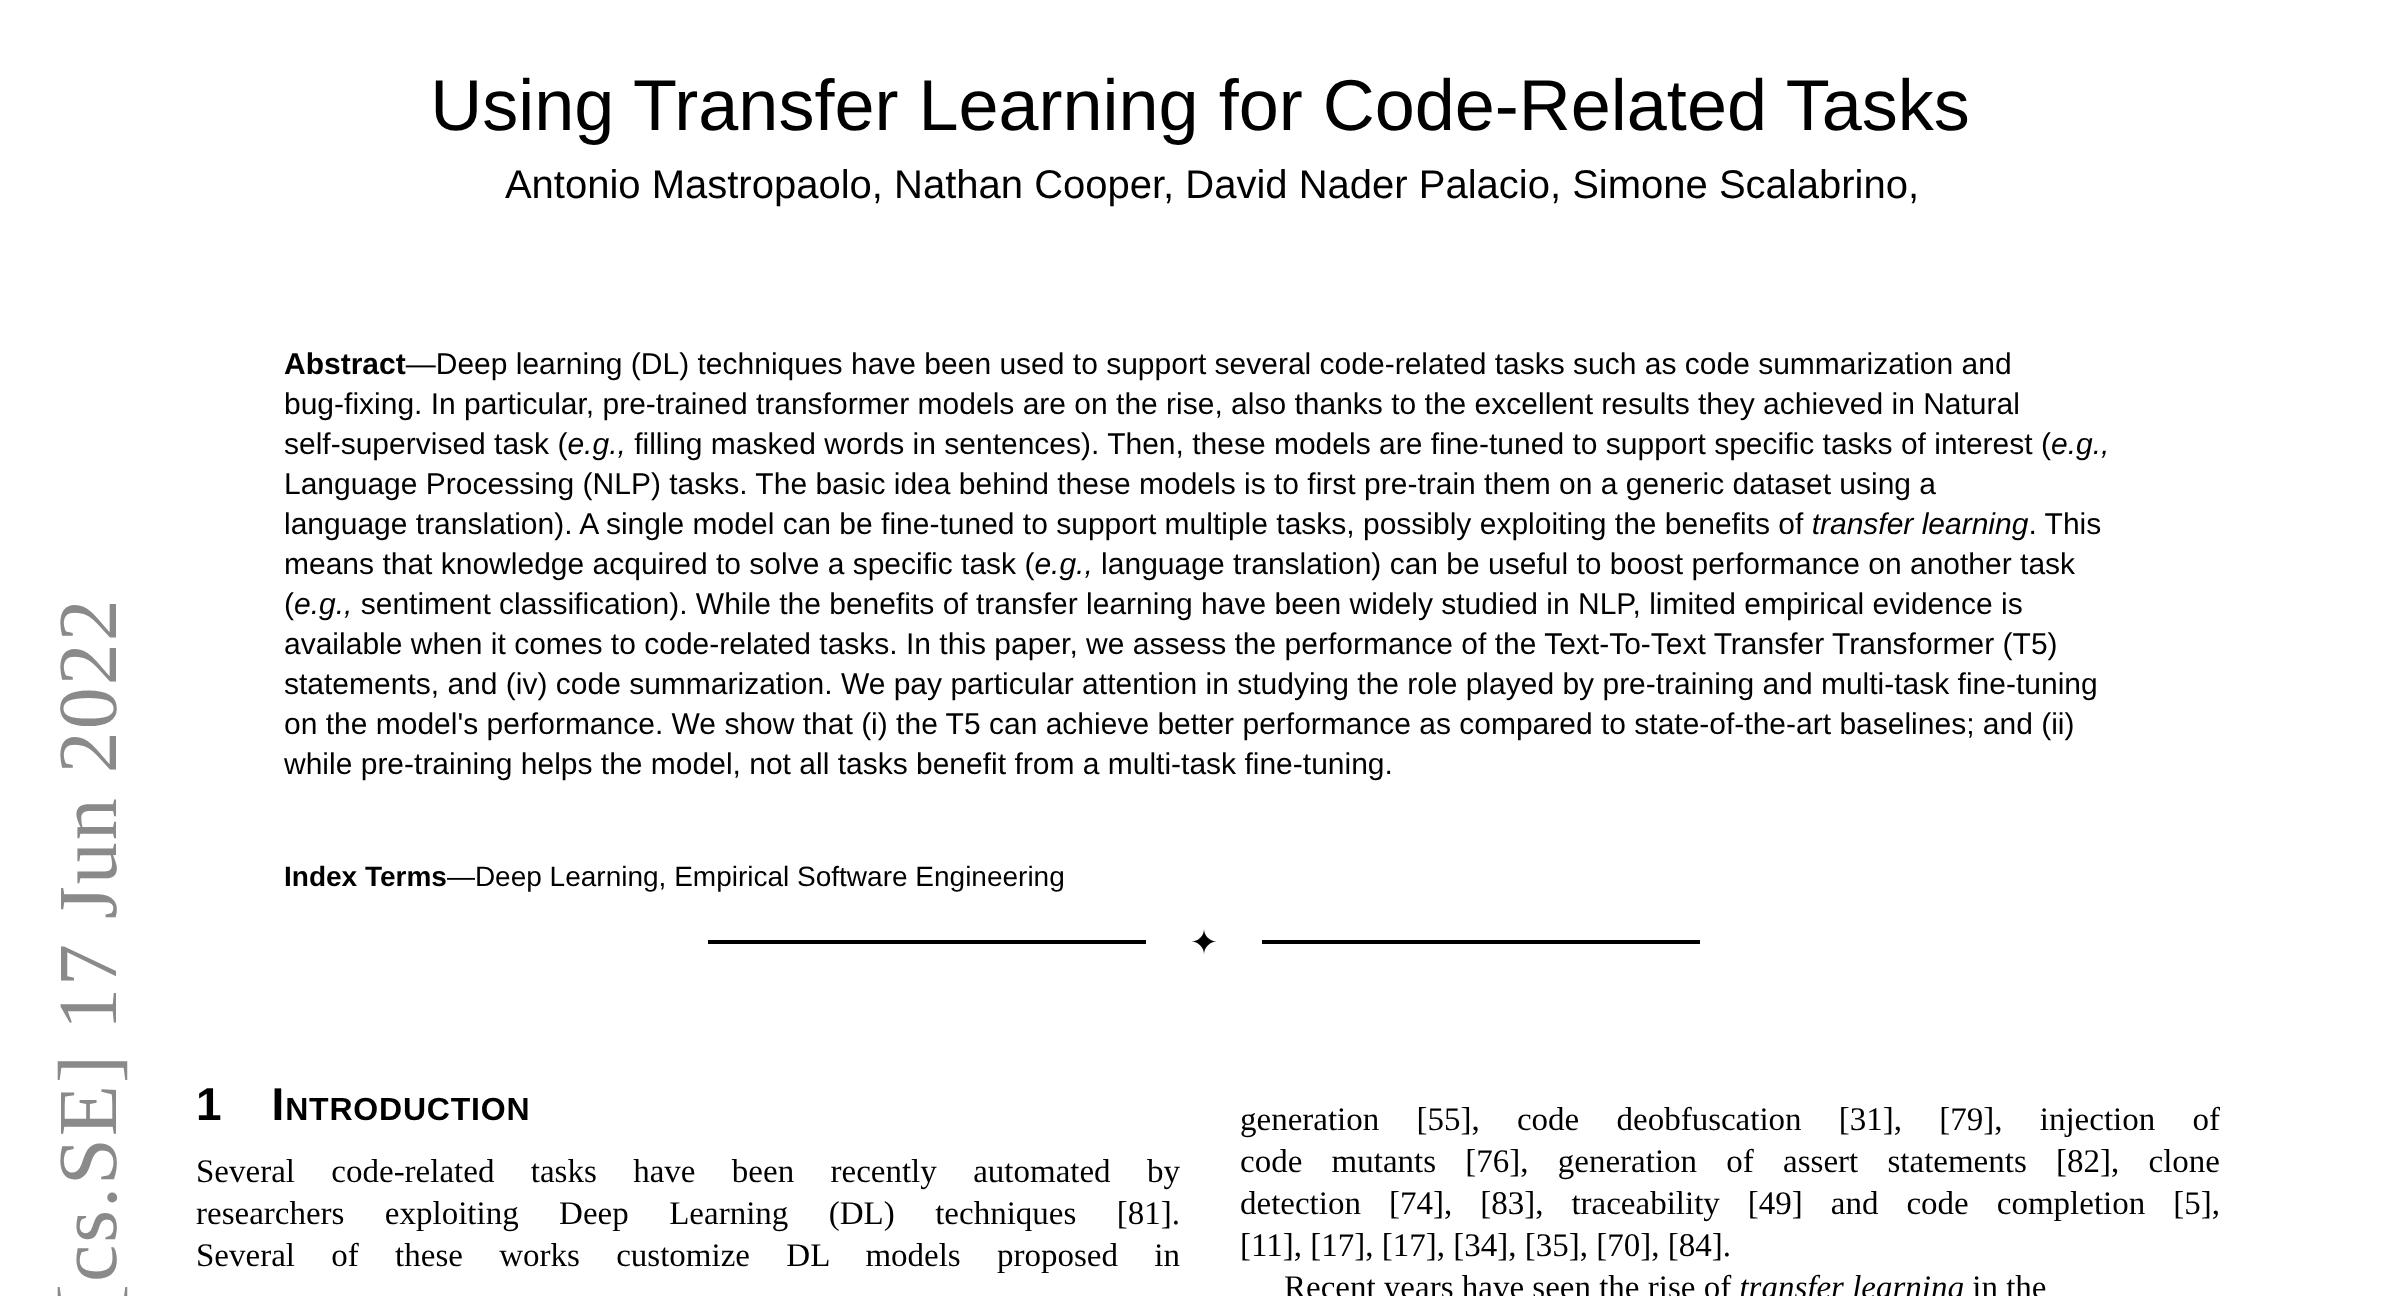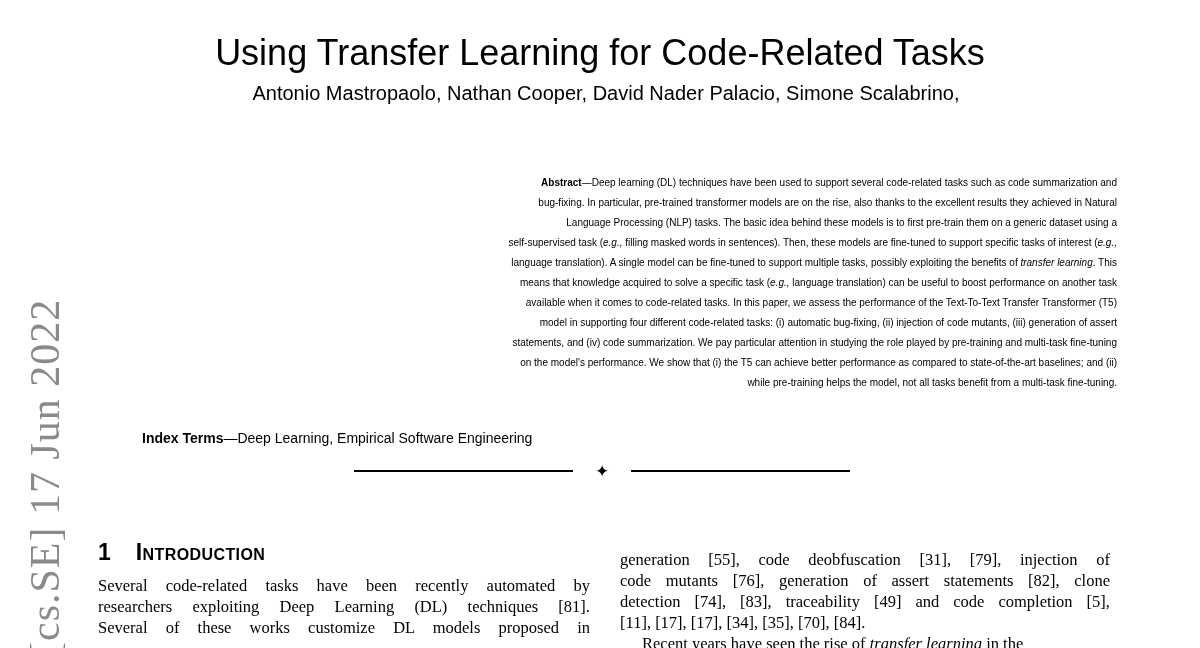--- a/index.html
+++ b/index.html
@@ -10,21 +10,21 @@
              transform-origin:0 0;font-family:"Liberation Serif",serif;
              font-size:42px;line-height:1;white-space:nowrap;letter-spacing:1px;}
 
   .title{position:absolute;left:0;right:0;top:4px;text-align:center;
          font-size:36px;line-height:50px;font-weight:normal;}
 
   .authors{position:absolute;left:0;right:0;top:80px;text-align:center;
            font-size:20px;line-height:26px;padding-left:12px;}
 
   .abstract{position:absolute;left:142px;top:173px;width:975px;
-            font-size:10px;line-height:20px;text-align:right;}
+            font-size:15px;line-height:20px;}
   .aline{white-space:nowrap;}
 
   .index-terms{position:absolute;left:142px;top:428px;width:975px;
                font-size:14px;line-height:20px;white-space:nowrap;}
 
   .it{font-style:italic;}
   .bd{font-weight:bold;}
 
   .divider{position:absolute;left:354px;top:462px;width:496px;height:18px;
            display:flex;align-items:center;gap:22px;}
@@ -55,26 +55,26 @@
 
   <h1 class="title">Using Transfer Learning for Code-Related Tasks</h1>
 
   <div class="authors">
     <div>Antonio Mastropaolo, Nathan Cooper, David Nader Palacio, Simone Scalabrino,</div>
   </div>
 
   <div class="abstract">
       <div class="aline"><span class="bd">Abstract</span><span>—Deep learning (DL) techniques have been used to support several code-related tasks such as code summarization and</span></div>
       <div class="aline"><span>bug-fixing. In particular, pre-trained transformer models are on the rise, also thanks to the excellent results they achieved in Natural</span></div>
+      <div class="aline"><span>self-supervised task (</span><span class="it">e.g.,</span><span> filling masked words in sentences). Then, these models are fine-tuned to support specific tasks of interest (</span><span class="it">e.g.,</span></div>
       <div class="aline"><span>Language Processing (NLP) tasks. The basic idea behind these models is to first pre-train them on a generic dataset using a</span></div>
-      <div class="aline"><span>self-supervised task (</span><span class="it">e.g.,</span><span> filling masked words in sentences). Then, these models are fine-tuned to support specific tasks of interest (</span><span class="it">e.g.,</span></div>
       <div class="aline"><span>language translation). A single model can be fine-tuned to support multiple tasks, possibly exploiting the benefits of </span><span class="it">transfer learning</span><span>. This</span></div>
       <div class="aline"><span>means that knowledge acquired to solve a specific task (</span><span class="it">e.g.,</span><span> language translation) can be useful to boost performance on another task</span></div>
+      <div class="aline"><span>(</span><span class="it">e.g.,</span><span> sentiment classification). While the benefits of transfer learning have been widely studied in NLP, limited empirical evidence is</span></div>
       <div class="aline"><span>available when it comes to code-related tasks. In this paper, we assess the performance of the Text-To-Text Transfer Transformer (T5)</span></div>
-      <div class="aline"><span>model in supporting four different code-related tasks: (i) automatic bug-fixing, (ii) injection of code mutants, (iii) generation of assert</span></div>
       <div class="aline"><span>statements, and (iv) code summarization. We pay particular attention in studying the role played by pre-training and multi-task fine-tuning</span></div>
       <div class="aline"><span>on the model's performance. We show that (i) the T5 can achieve better performance as compared to state-of-the-art baselines; and (ii)</span></div>
       <div class="aline"><span>while pre-training helps the model, not all tasks benefit from a multi-task fine-tuning.</span></div>
     </div>
 
   <div class="index-terms"><span class="bd">Index Terms</span><span>—Deep Learning, Empirical Software Engineering</span></div>
 
   <div class="divider">
     <span class="rule"></span>
     <span class="diamond">✦</span>

